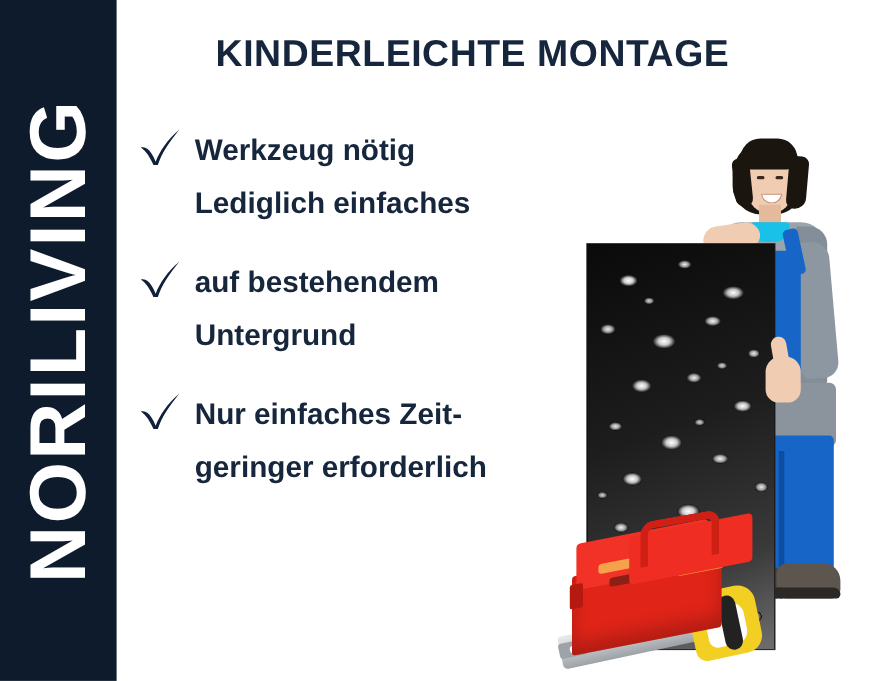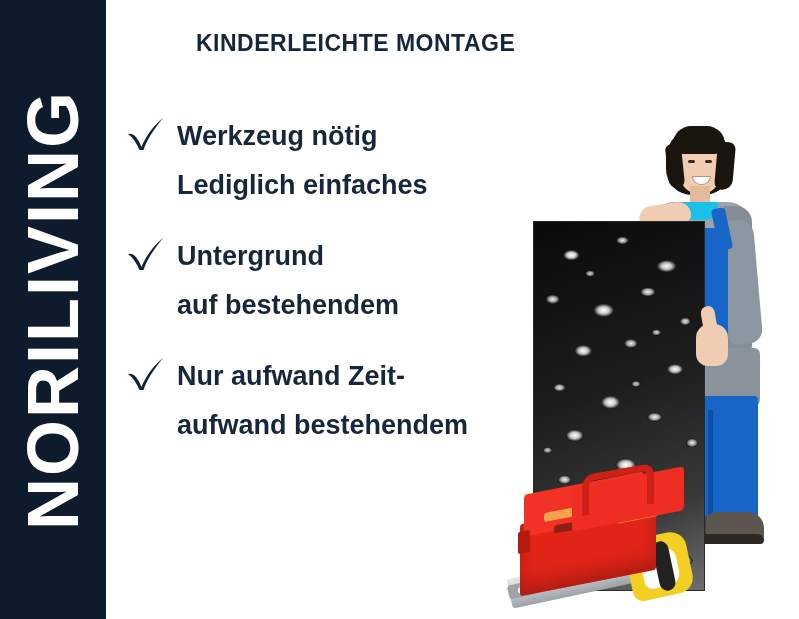--- a/index.html
+++ b/index.html
@@ -37,21 +37,21 @@
     line-height:1;
   }
 
   
   .headline{
     position:absolute;
     left:196px;top:30px;
     color:#16263c;
     font-family:"Liberation Sans", sans-serif;
     font-weight:bold;
-    font-size:23px;
+    font-size:34px;
     letter-spacing:0.5px;
     white-space:nowrap;
   }
 
   
   .benefits{
     position:absolute;
     left:126px;top:112px;
     width:400px;
   }
@@ -289,32 +289,32 @@
         <span class="benefit-line">Werkzeug nötig</span>
         <span class="benefit-line">Lediglich einfaches</span>
       </span>
     </div>
 
     <div class="benefit">
       <svg class="check-icon" viewBox="0 0 40 36">
         <path d="M2 18 C6 17 9 19 12 24 C13.5 26.5 14.5 28.5 15.5 31 C19 22 26 11 37 2 C27.5 13.5 21 23.5 17.5 34 L13.5 34 C10.5 27 7 21.5 2 18 Z" fill="#10203a"></path>
       </svg>
       <span class="benefit-lines">
+        <span class="benefit-line">auf bestehendem</span>
         <span class="benefit-line">Untergrund</span>
-        <span class="benefit-line">auf bestehendem</span>
       </span>
     </div>
 
     <div class="benefit">
       <svg class="check-icon" viewBox="0 0 40 36">
         <path d="M2 18 C6 17 9 19 12 24 C13.5 26.5 14.5 28.5 15.5 31 C19 22 26 11 37 2 C27.5 13.5 21 23.5 17.5 34 L13.5 34 C10.5 27 7 21.5 2 18 Z" fill="#10203a"></path>
       </svg>
       <span class="benefit-lines">
-        <span class="benefit-line">Nur aufwand Zeit-</span>
-        <span class="benefit-line">aufwand bestehendem</span>
+        <span class="benefit-line">Nur einfaches Zeit-</span>
+        <span class="benefit-line">geringer erforderlich</span>
       </span>
     </div>
 
   </div>
 
   <div class="photo">
 
     <div class="worker">
       <div class="w-hair-back"></div>
       <div class="w-face"></div>

